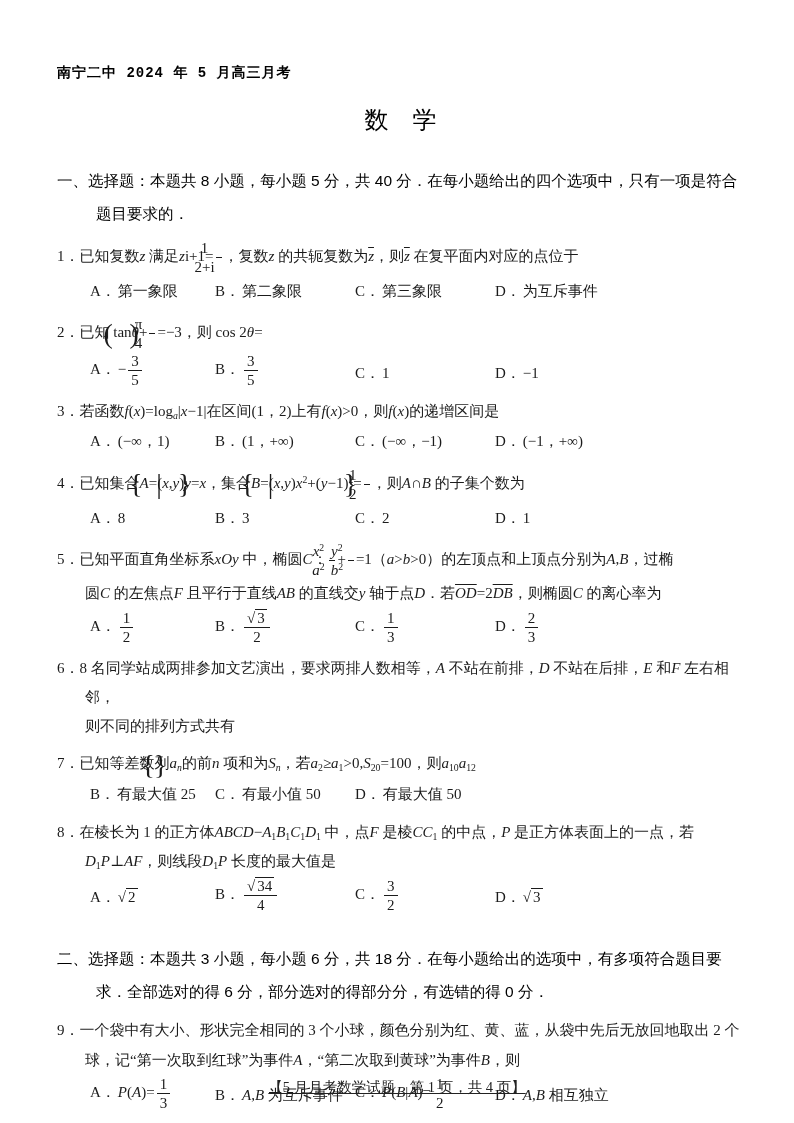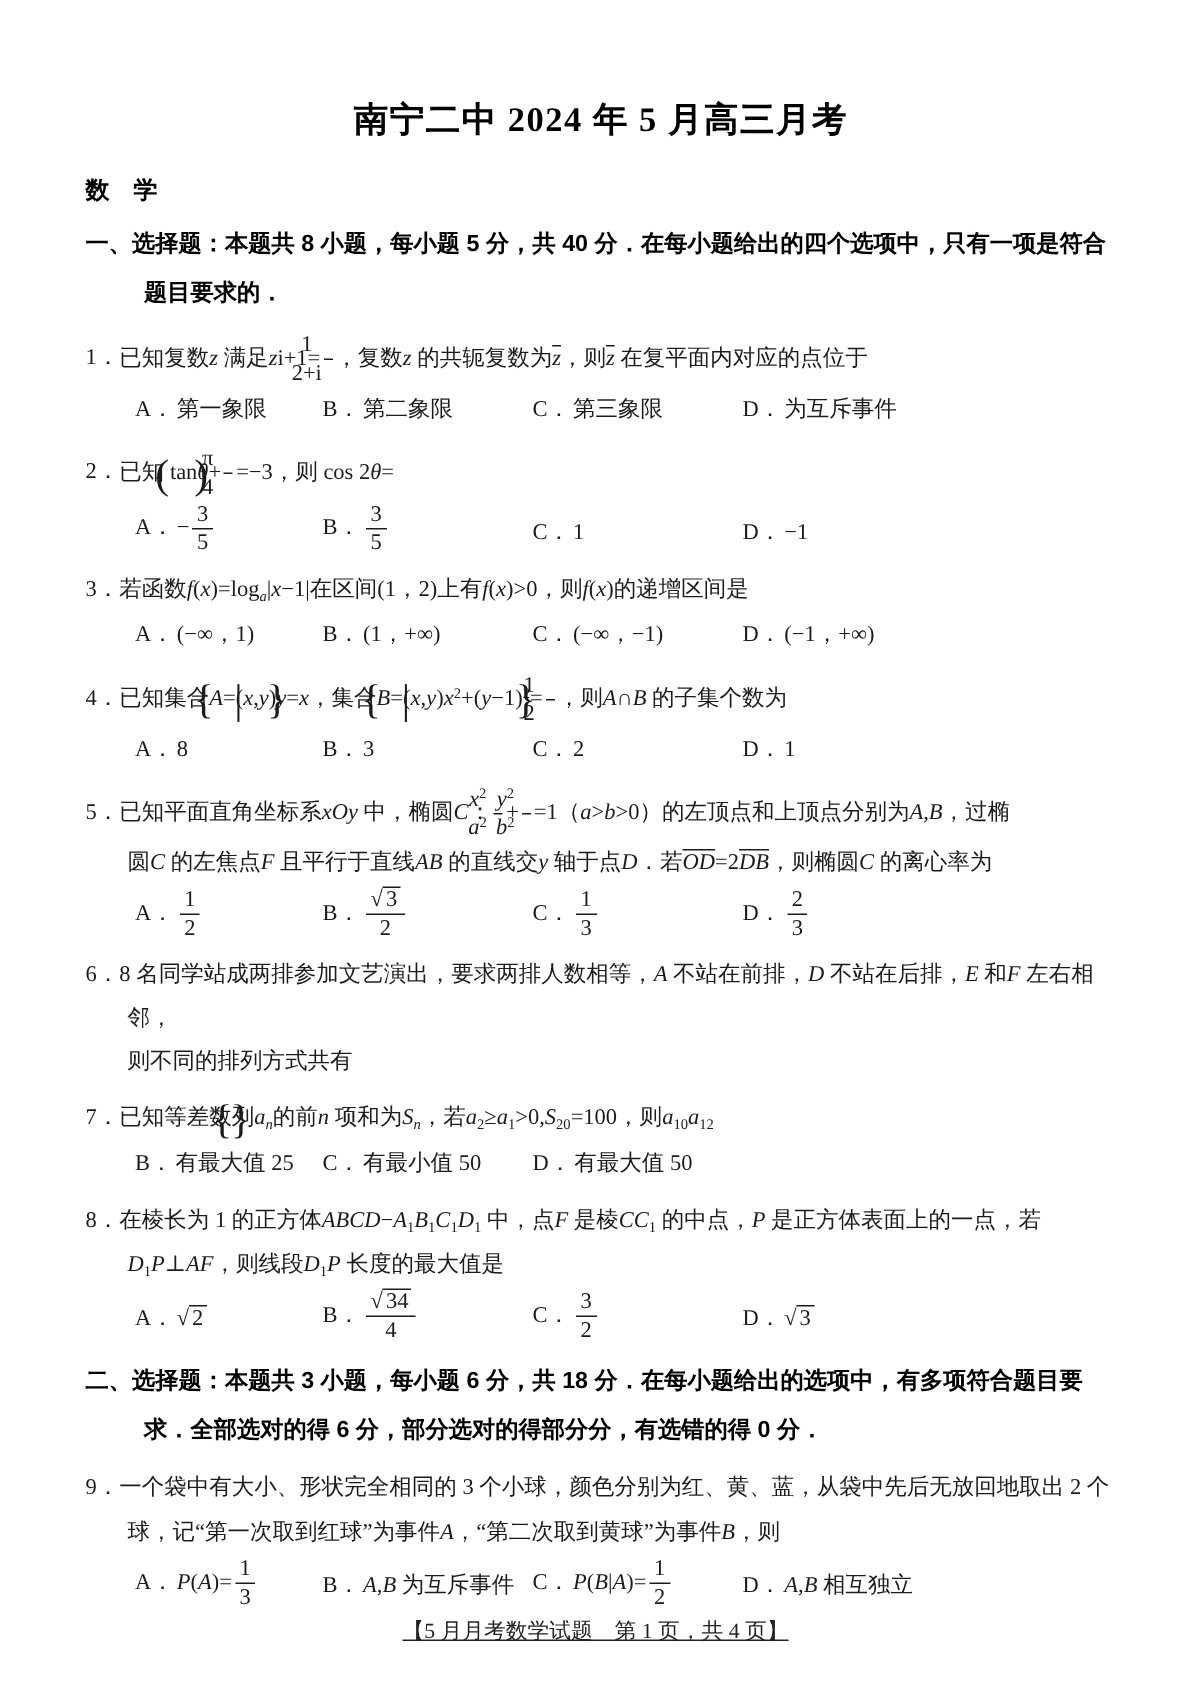--- a/index.html
+++ b/index.html
@@ -4,30 +4,30 @@
 <style>
   html,body{margin:0;padding:0;}
   body{
     width:794px;height:1123px;background:#ffffff;color:#1b1b1b;
     font-family:"Liberation Serif","DejaVu Serif",serif;
     font-size:15px;
     overflow:hidden;
   }
   .page{position:relative;box-sizing:border-box;width:794px;height:1123px;padding:64px 50px 0 57px;}
   .title{
-    text-align:center;font-family:Liberation Serif, serif;
-    font-weight:bold;font-size:23px;color:#000;letter-spacing:1px;
+    font-family:Liberation Mono, monospace;
+    font-weight:bold;font-size:14px;color:#000;letter-spacing:1px;
   }
   .subject{
-    font-family:"Liberation Sans","DejaVu Sans",sans-serif;
-    font-weight:bold;font-size:16px;color:#000;margin-top:22px;
+    text-align:center;font-family:"Liberation Sans","DejaVu Sans",sans-serif;
+    font-weight:normal;font-size:24px;color:#000;margin-top:22px;
   }
   .sec-heading{
-    font-family:"Liberation Sans","DejaVu Sans",sans-serif;font-weight:bold;
-    font-size:15.5px;color:#000;line-height:2.15;margin-top:8px;
+    font-family:"Liberation Sans","DejaVu Sans",sans-serif;font-weight:normal;
+    font-size:15.5px;color:#000;line-height:2.15;margin-top:28px;
     padding-left:39px;text-indent:-39px;
   }
   .q{margin-top:8px;}
   .q-line{line-height:1.95;padding-left:28px;text-indent:-28px;}
   .q-line.cont{text-indent:0;}
   .q-num{display:inline;}
   .opts{display:flex;padding-left:33px;line-height:2.1;align-items:flex-end;}
   .opt{flex:0 0 auto;}
   .opt:nth-child(1){width:125px;}
   .opt:nth-child(2){width:140px;}

